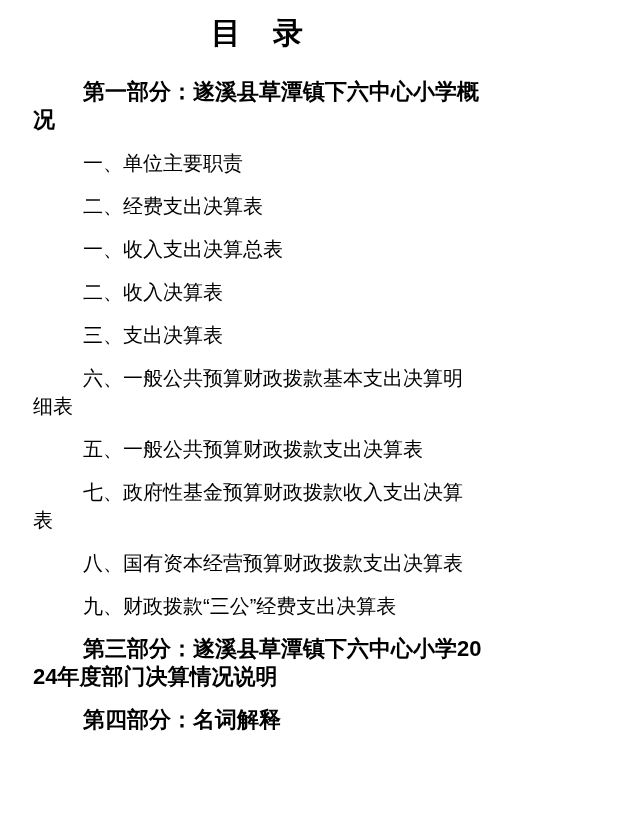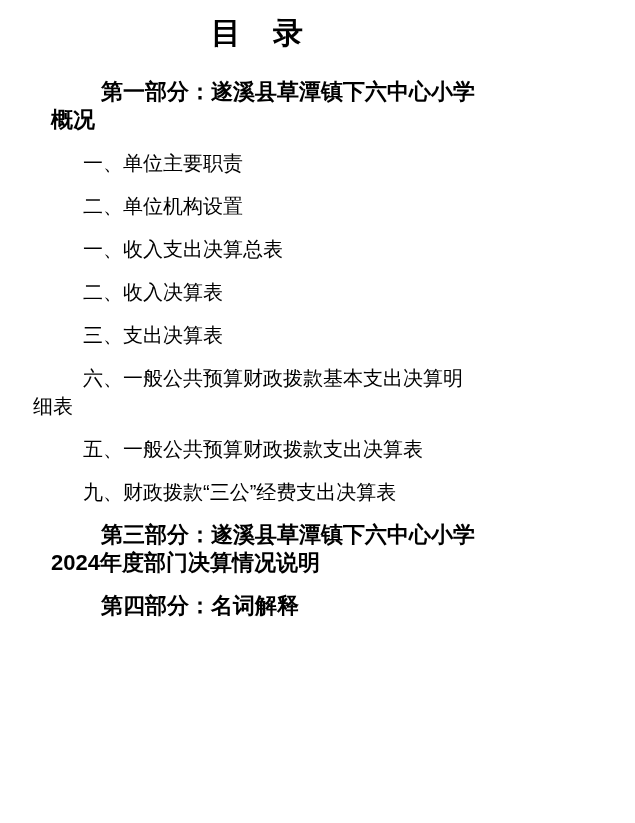--- a/index.html
+++ b/index.html
@@ -20,21 +20,21 @@
   }
   .doc-title {
     margin: 0 0 25px 0;
     text-align: center;
     font-size: 30px;
     font-weight: 700;
     line-height: 40px;
     letter-spacing: 1px;
   }
   .part-heading {
-    margin: 0 0 15px 18px;
+    margin: 0 0 15px 0;
     font-size: 22px;
     font-weight: 700;
     line-height: 28px;
     text-indent: 50px;
     word-break: break-all;
   }
   .toc-item {
     margin: 0 0 15px 0;
     font-size: 20px;
     font-weight: 400;
@@ -45,26 +45,28 @@
 </style>
 </head>
 <body>
 
 <div class="page">
 
   <h1 class="doc-title">目　录</h1>
 
   <p class="part-heading">第一部分：遂溪县草潭镇下六中心小学概况</p>
   <p class="toc-item">一、单位主要职责</p>
-  <p class="toc-item">二、单位机构设置</p>
+  <p class="toc-item">二、经费支出决算表</p>
 
   <p class="toc-item">一、收入支出决算总表</p>
   <p class="toc-item">二、收入决算表</p>
   <p class="toc-item">三、支出决算表</p>
   <p class="toc-item">六、一般公共预算财政拨款基本支出决算明细表</p>
   <p class="toc-item">五、一般公共预算财政拨款支出决算表</p>
+  <p class="toc-item">七、政府性基金预算财政拨款收入支出决算表</p>
+  <p class="toc-item">八、国有资本经营预算财政拨款支出决算表</p>
   <p class="toc-item">九、财政拨款“三公”经费支出决算表</p>
 
   <p class="part-heading">第三部分：遂溪县草潭镇下六中心小学2024年度部门决算情况说明</p>
 
   <p class="part-heading">第四部分：名词解释</p>
 
 </div>
 
 </body></html>

